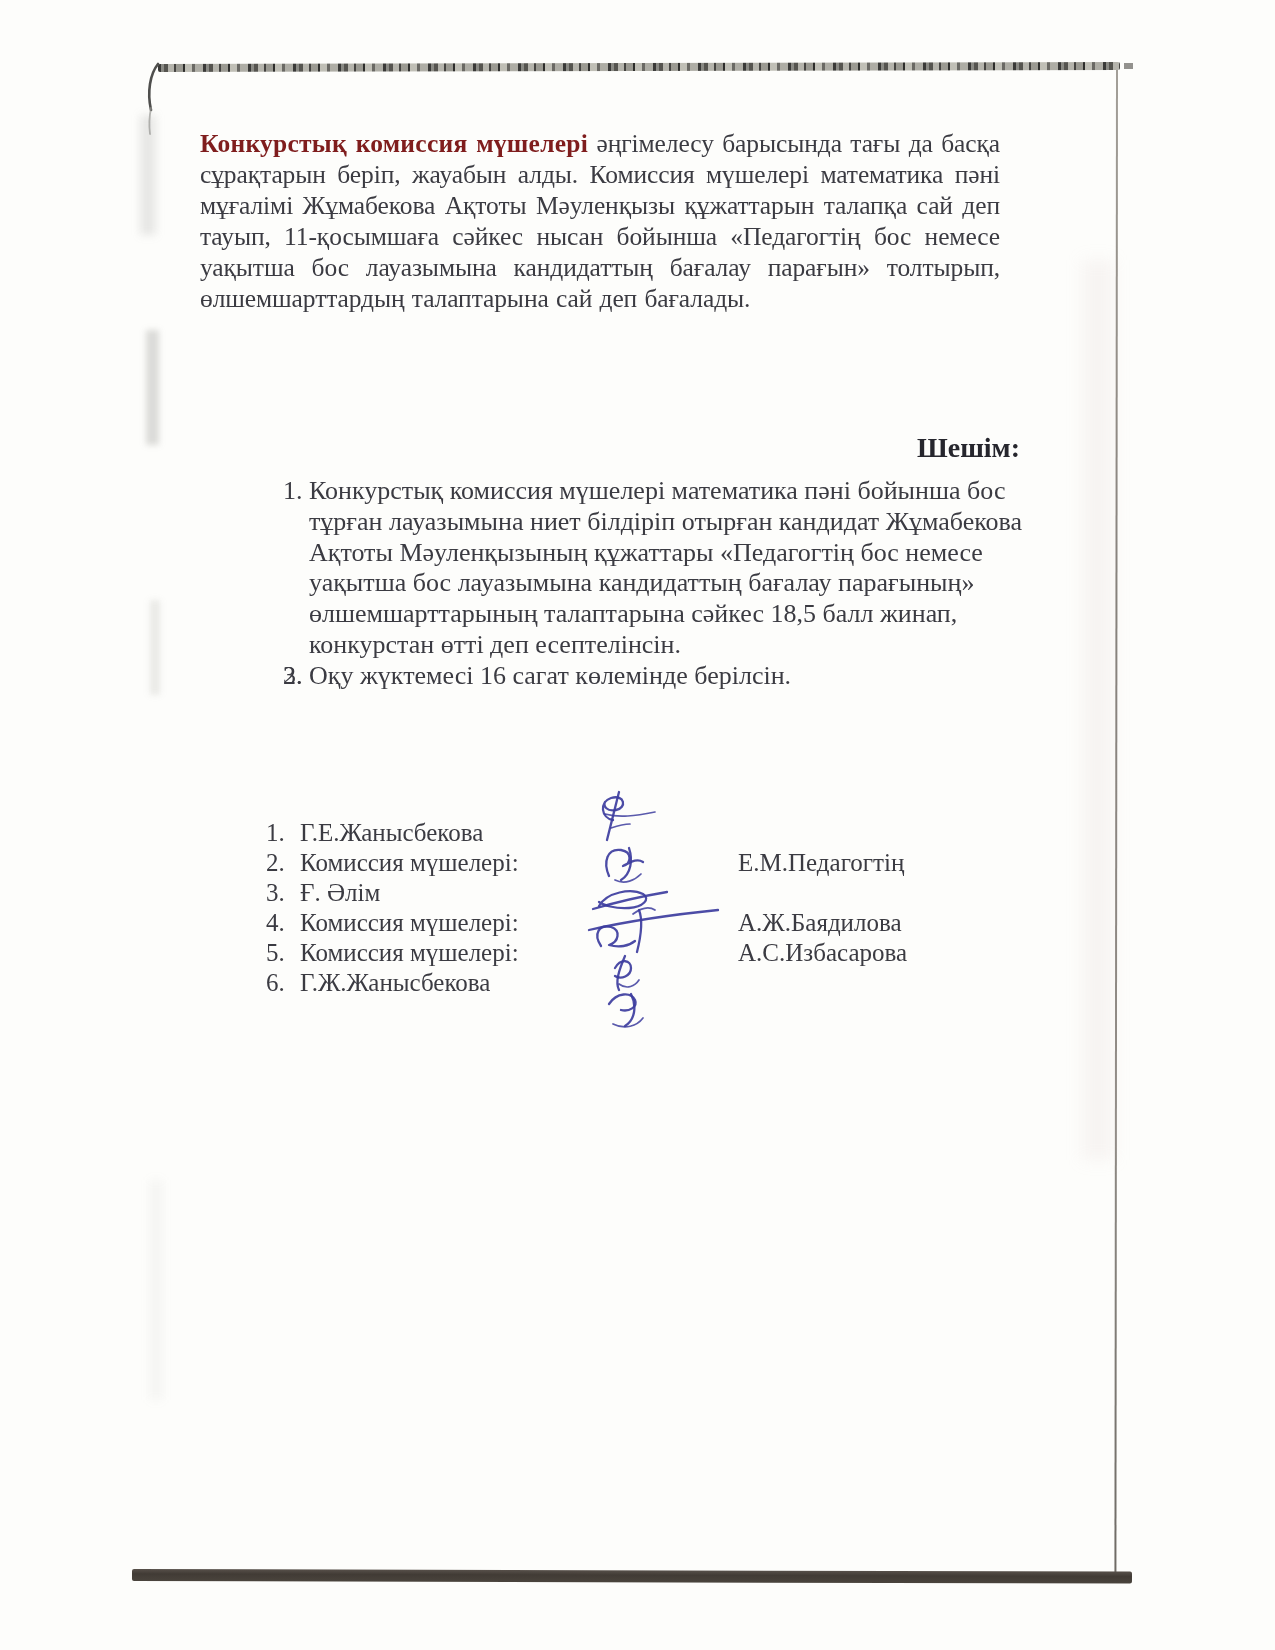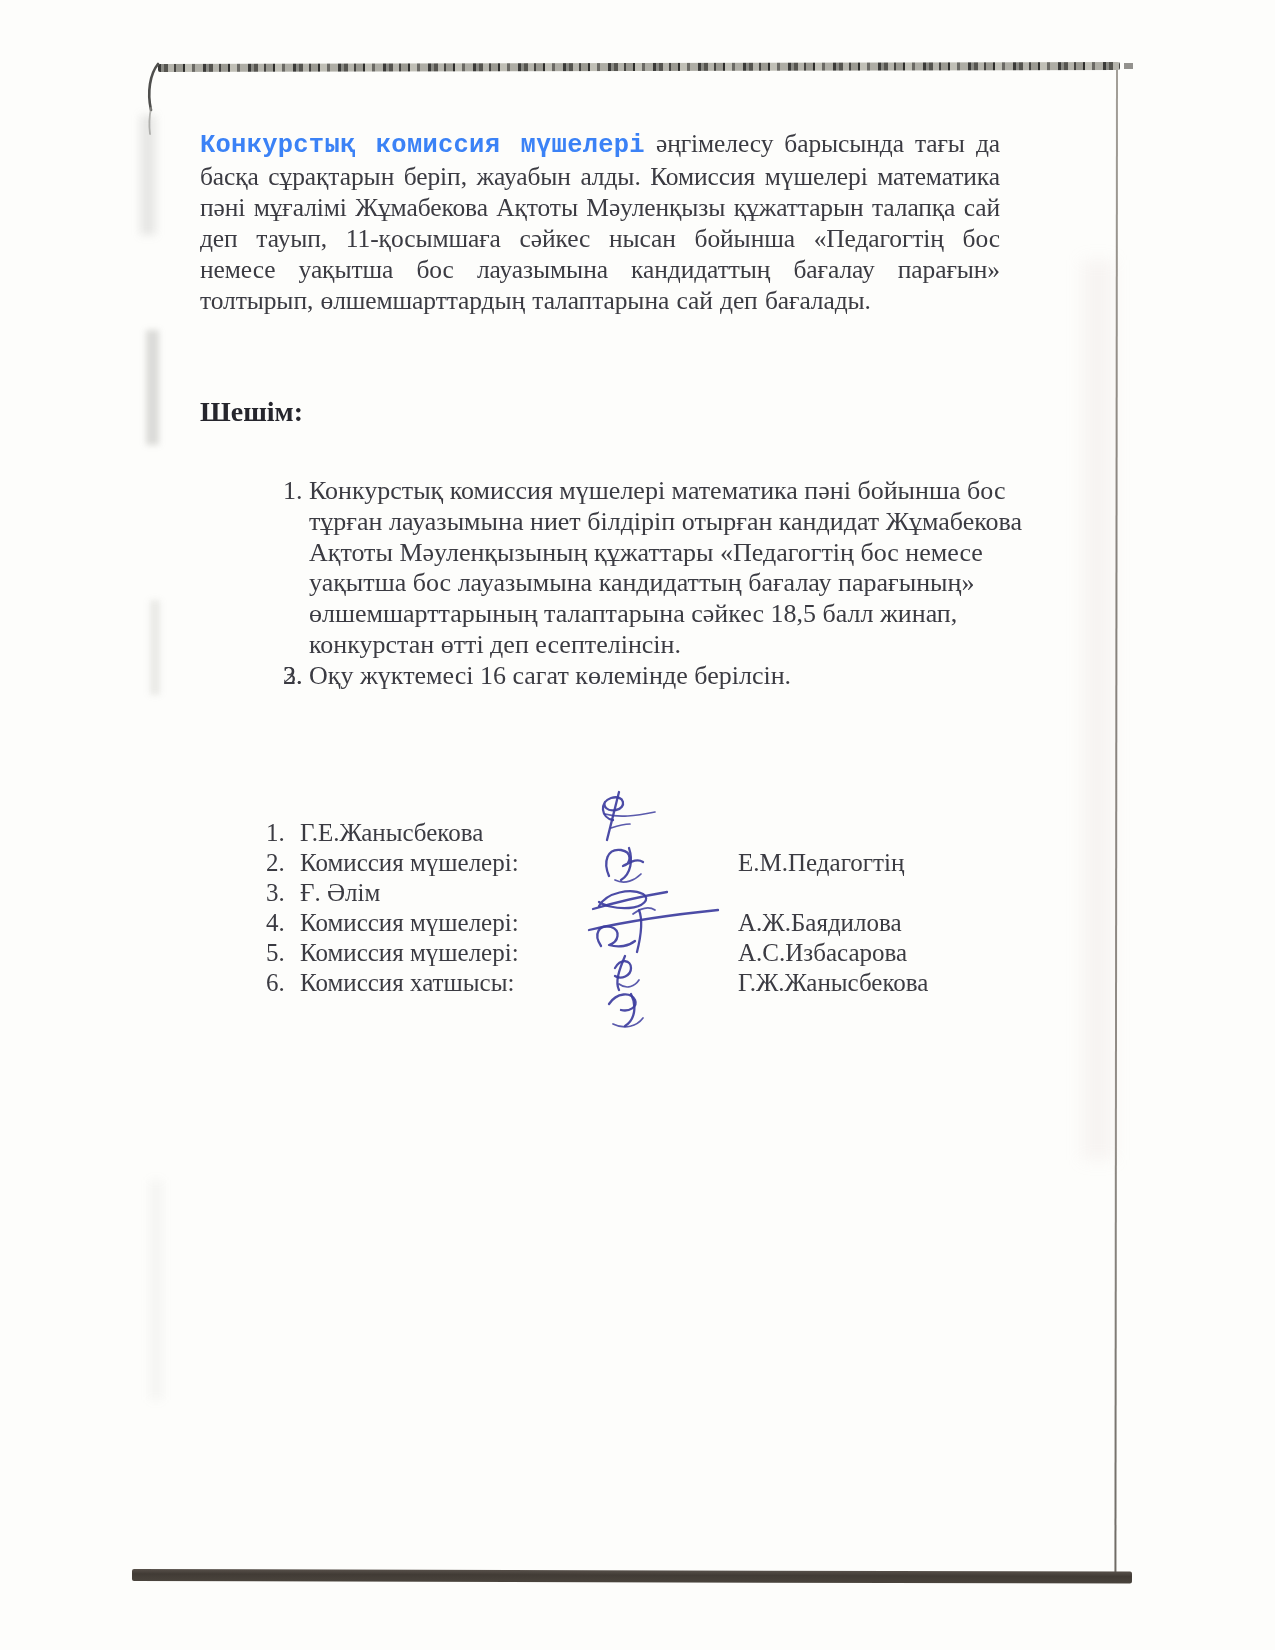--- a/index.html
+++ b/index.html
@@ -43,24 +43,24 @@
     background:rgba(214,194,188,.14); filter:blur(8px); }
   .smudge.s5 { left:150px; top:1180px; width:12px; height:220px;
     background:rgba(140,140,136,.08); filter:blur(5px); }
 
   
   .para {
     position:absolute; left:200px; top:128px; width:800px;
     font-size:25.5px; line-height:31px; color:#3b3b42;
     text-align:justify; letter-spacing:-0.1px; word-spacing:1px; margin:0;
   }
-  .para b { color:#3b82f6; letter-spacing:.25px;font-family:Liberation Mono, monospace; }
+  .para b { color:#7f1d1d; letter-spacing:.25px; }
   .heading {
-    position:absolute; left:200px; top:396px; width:820px;
-    text-align:left; font-weight:bold; font-size:28px; color:#26262d; margin:0;
+    position:absolute; left:200px; top:432px; width:820px;
+    text-align:right; font-weight:bold; font-size:28px; color:#26262d; margin:0;
   }
   .decisions {
     position:absolute; left:283px; top:476px; width:748px;
     font-size:26px; line-height:30.8px; color:#3b3b42;
   }
   .d-item { position:relative; padding-left:26px; margin:0; }
   .d-num { position:absolute; left:0; top:0; }
   .sign-block {
     position:absolute; left:266px; top:818px; width:720px;
     font-size:25px; line-height:30px; color:#3b3b42;
@@ -128,21 +128,20 @@
       <span class="s-role">Комиссия мүшелері:</span>
       <span class="s-name">А.Ж.Баядилова</span>
     </div>
     <div class="s-row">
       <span class="s-num">5.</span>
       <span class="s-role">Комиссия мүшелері:</span>
       <span class="s-name">А.С.Избасарова</span>
     </div>
     <div class="s-row">
       <span class="s-num">6.</span>
-      <span class="s-role">Комиссия хатшысы:</span>
       <span class="s-name">Г.Ж.Жанысбекова</span>
     </div>
   </div>
 
   <svg class="ink-svg" width="165" height="250" viewBox="0 0 165 250">
     <g>
       <path d="M30,32 C18,30 16,14 28,10 C42,6 44,20 33,22 C24,24 20,18 22,14" stroke="#3d3d9e"></path>
       <path d="M36,4 C33,16 28,36 24,52" stroke="#3d3d9e"></path>
       <path class="thin" d="M22,26 C36,30 52,28 72,24" stroke="#3d3d9e"></path>
       <path class="thin" d="M28,40 C34,38 41,36 47,36" stroke="#3d3d9e"></path>

